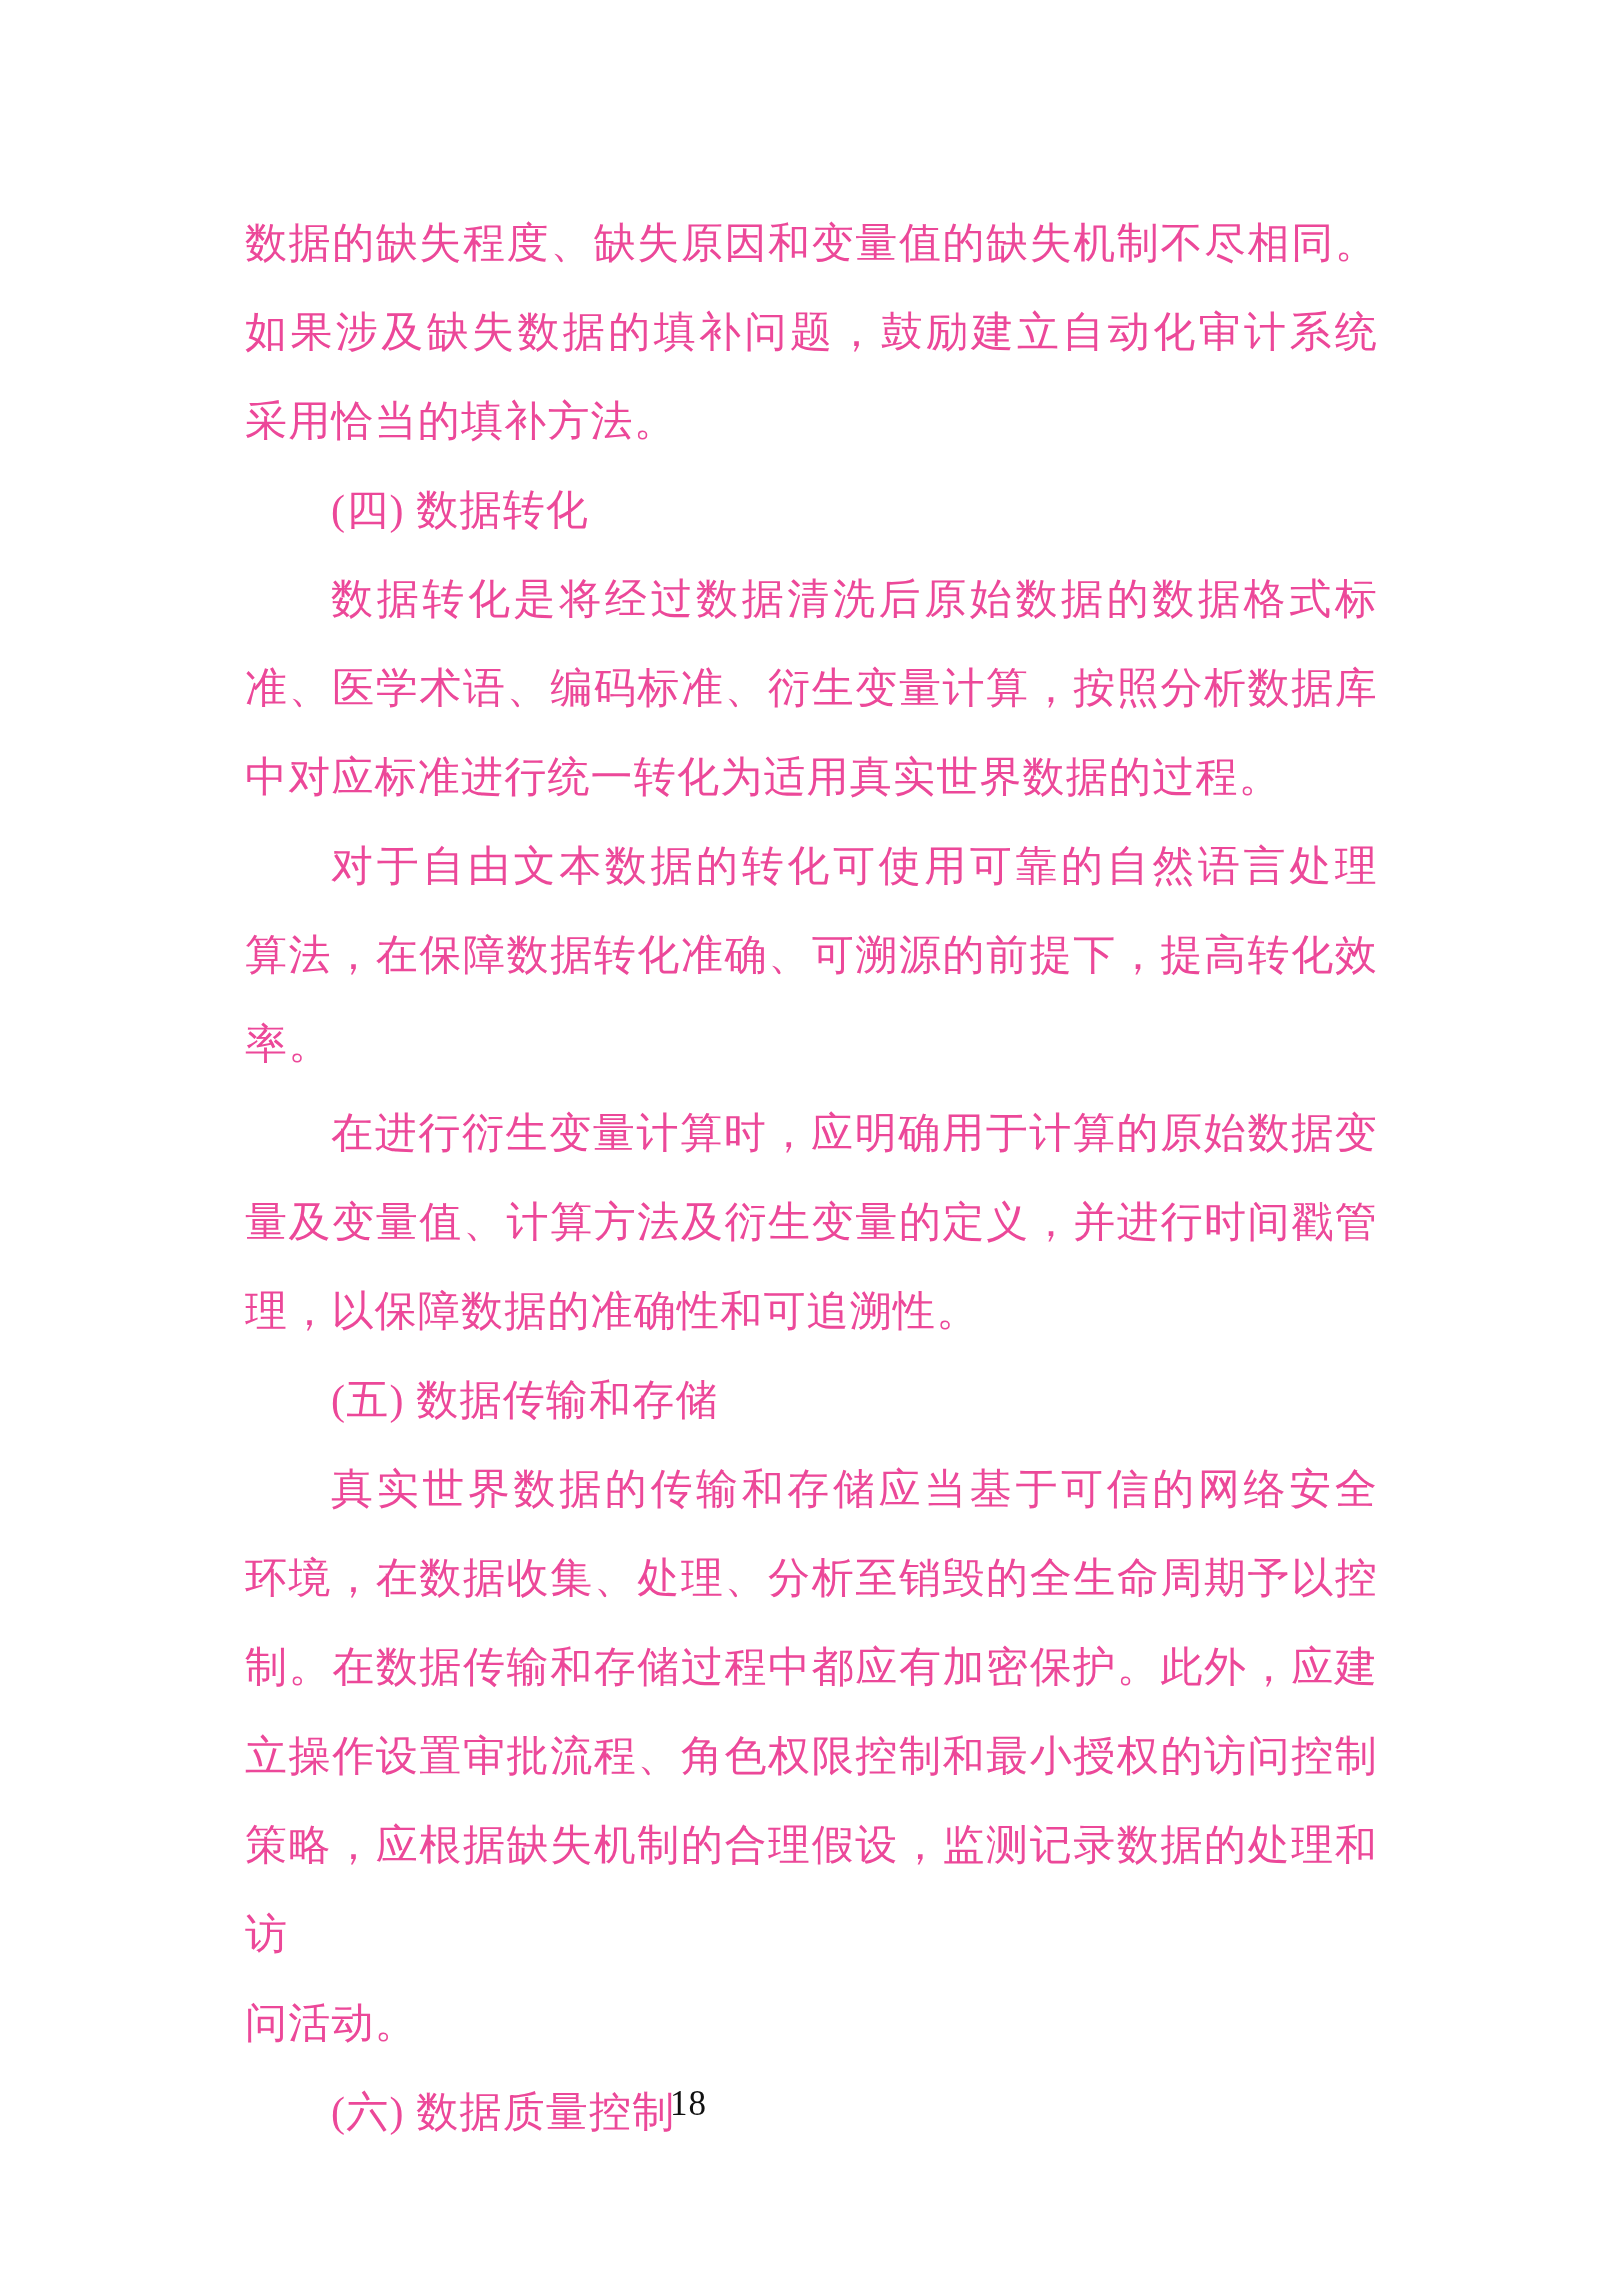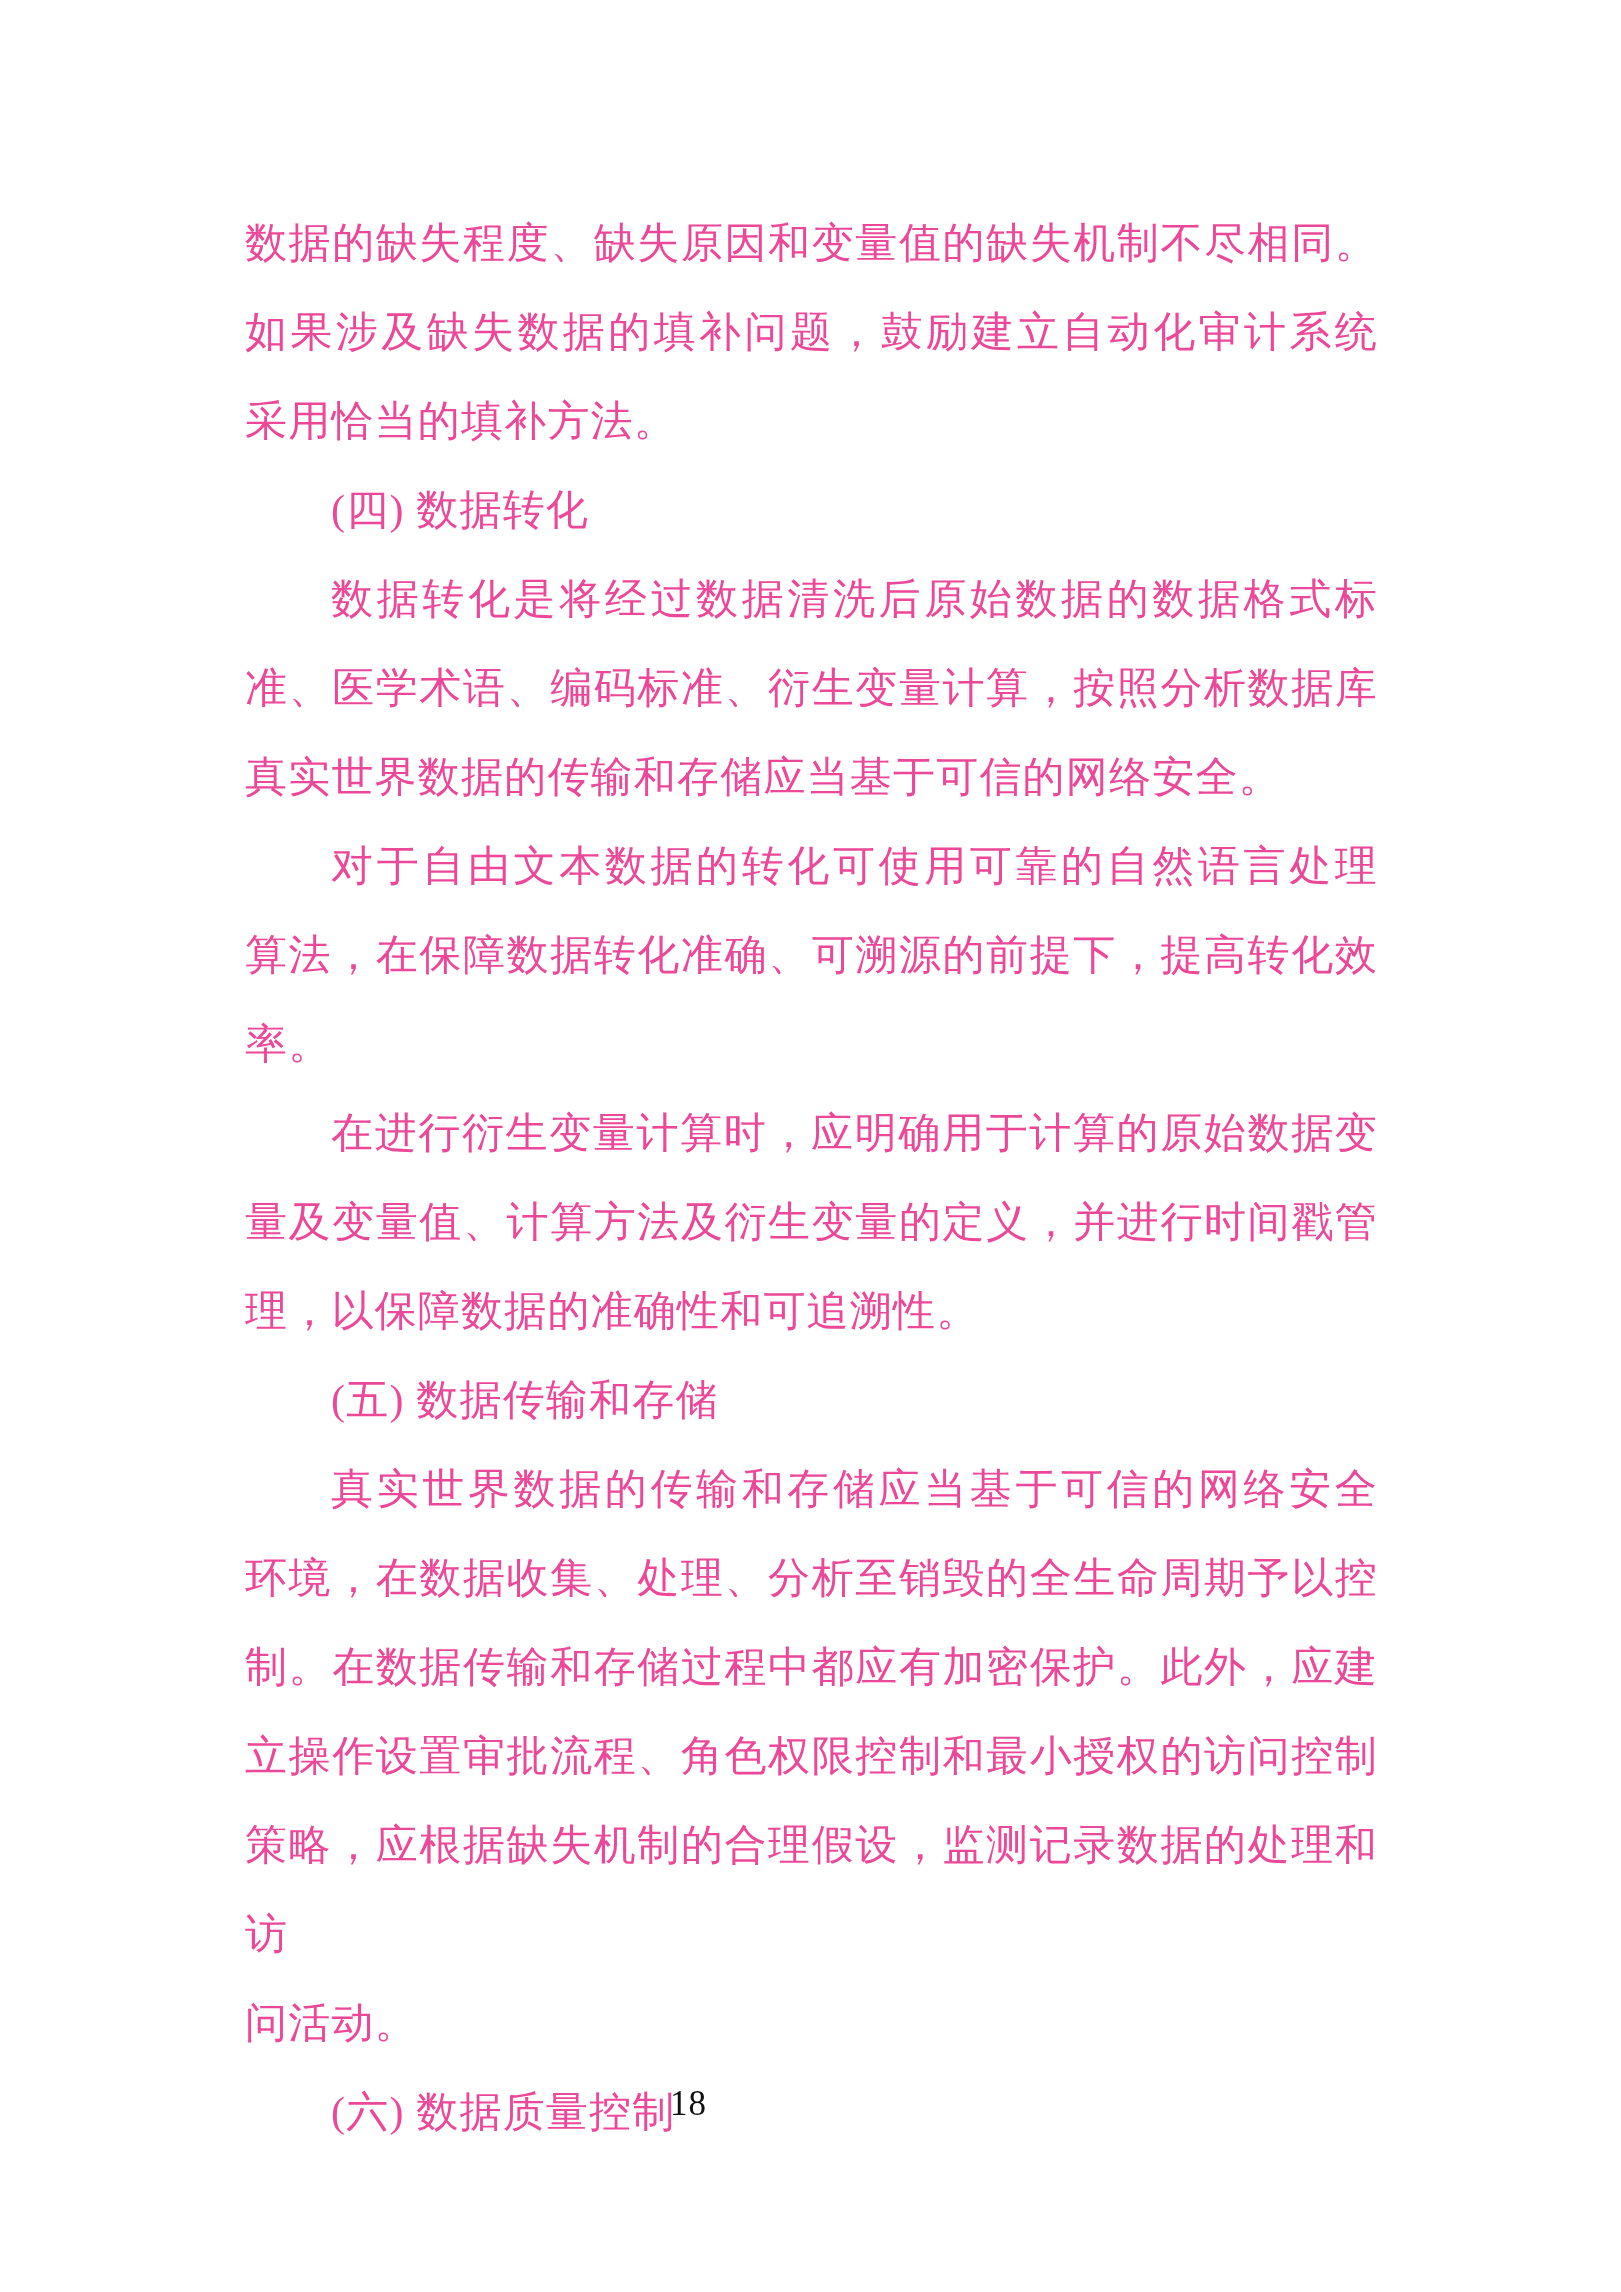--- a/index.html
+++ b/index.html
@@ -50,21 +50,21 @@
 </head>
 <body>
 
 <div class="doc-text">
     <div class="line full">数据的缺失程度、缺失原因和变量值的缺失机制不尽相同。</div>
     <div class="line full">如果涉及缺失数据的填补问题，鼓励建立自动化审计系统</div>
     <div class="line">采用恰当的填补方法。</div>
     <div class="line indent">(四) 数据转化</div>
     <div class="line full indent">数据转化是将经过数据清洗后原始数据的数据格式标</div>
     <div class="line full">准、医学术语、编码标准、衍生变量计算，按照分析数据库</div>
-    <div class="line">真实世界数据的传输和存储应当基于可信的网络安全。</div>
+    <div class="line">中对应标准进行统一转化为适用真实世界数据的过程。</div>
     <div class="line full indent">对于自由文本数据的转化可使用可靠的自然语言处理</div>
     <div class="line full">算法，在保障数据转化准确、可溯源的前提下，提高转化效</div>
     <div class="line">率。</div>
     <div class="line full indent">在进行衍生变量计算时，应明确用于计算的原始数据变</div>
     <div class="line full">量及变量值、计算方法及衍生变量的定义，并进行时间戳管</div>
     <div class="line">理，以保障数据的准确性和可追溯性。</div>
     <div class="line indent">(五) 数据传输和存储</div>
     <div class="line full indent">真实世界数据的传输和存储应当基于可信的网络安全</div>
     <div class="line full">环境，在数据收集、处理、分析至销毁的全生命周期予以控</div>
     <div class="line full">制。在数据传输和存储过程中都应有加密保护。此外，应建</div>

